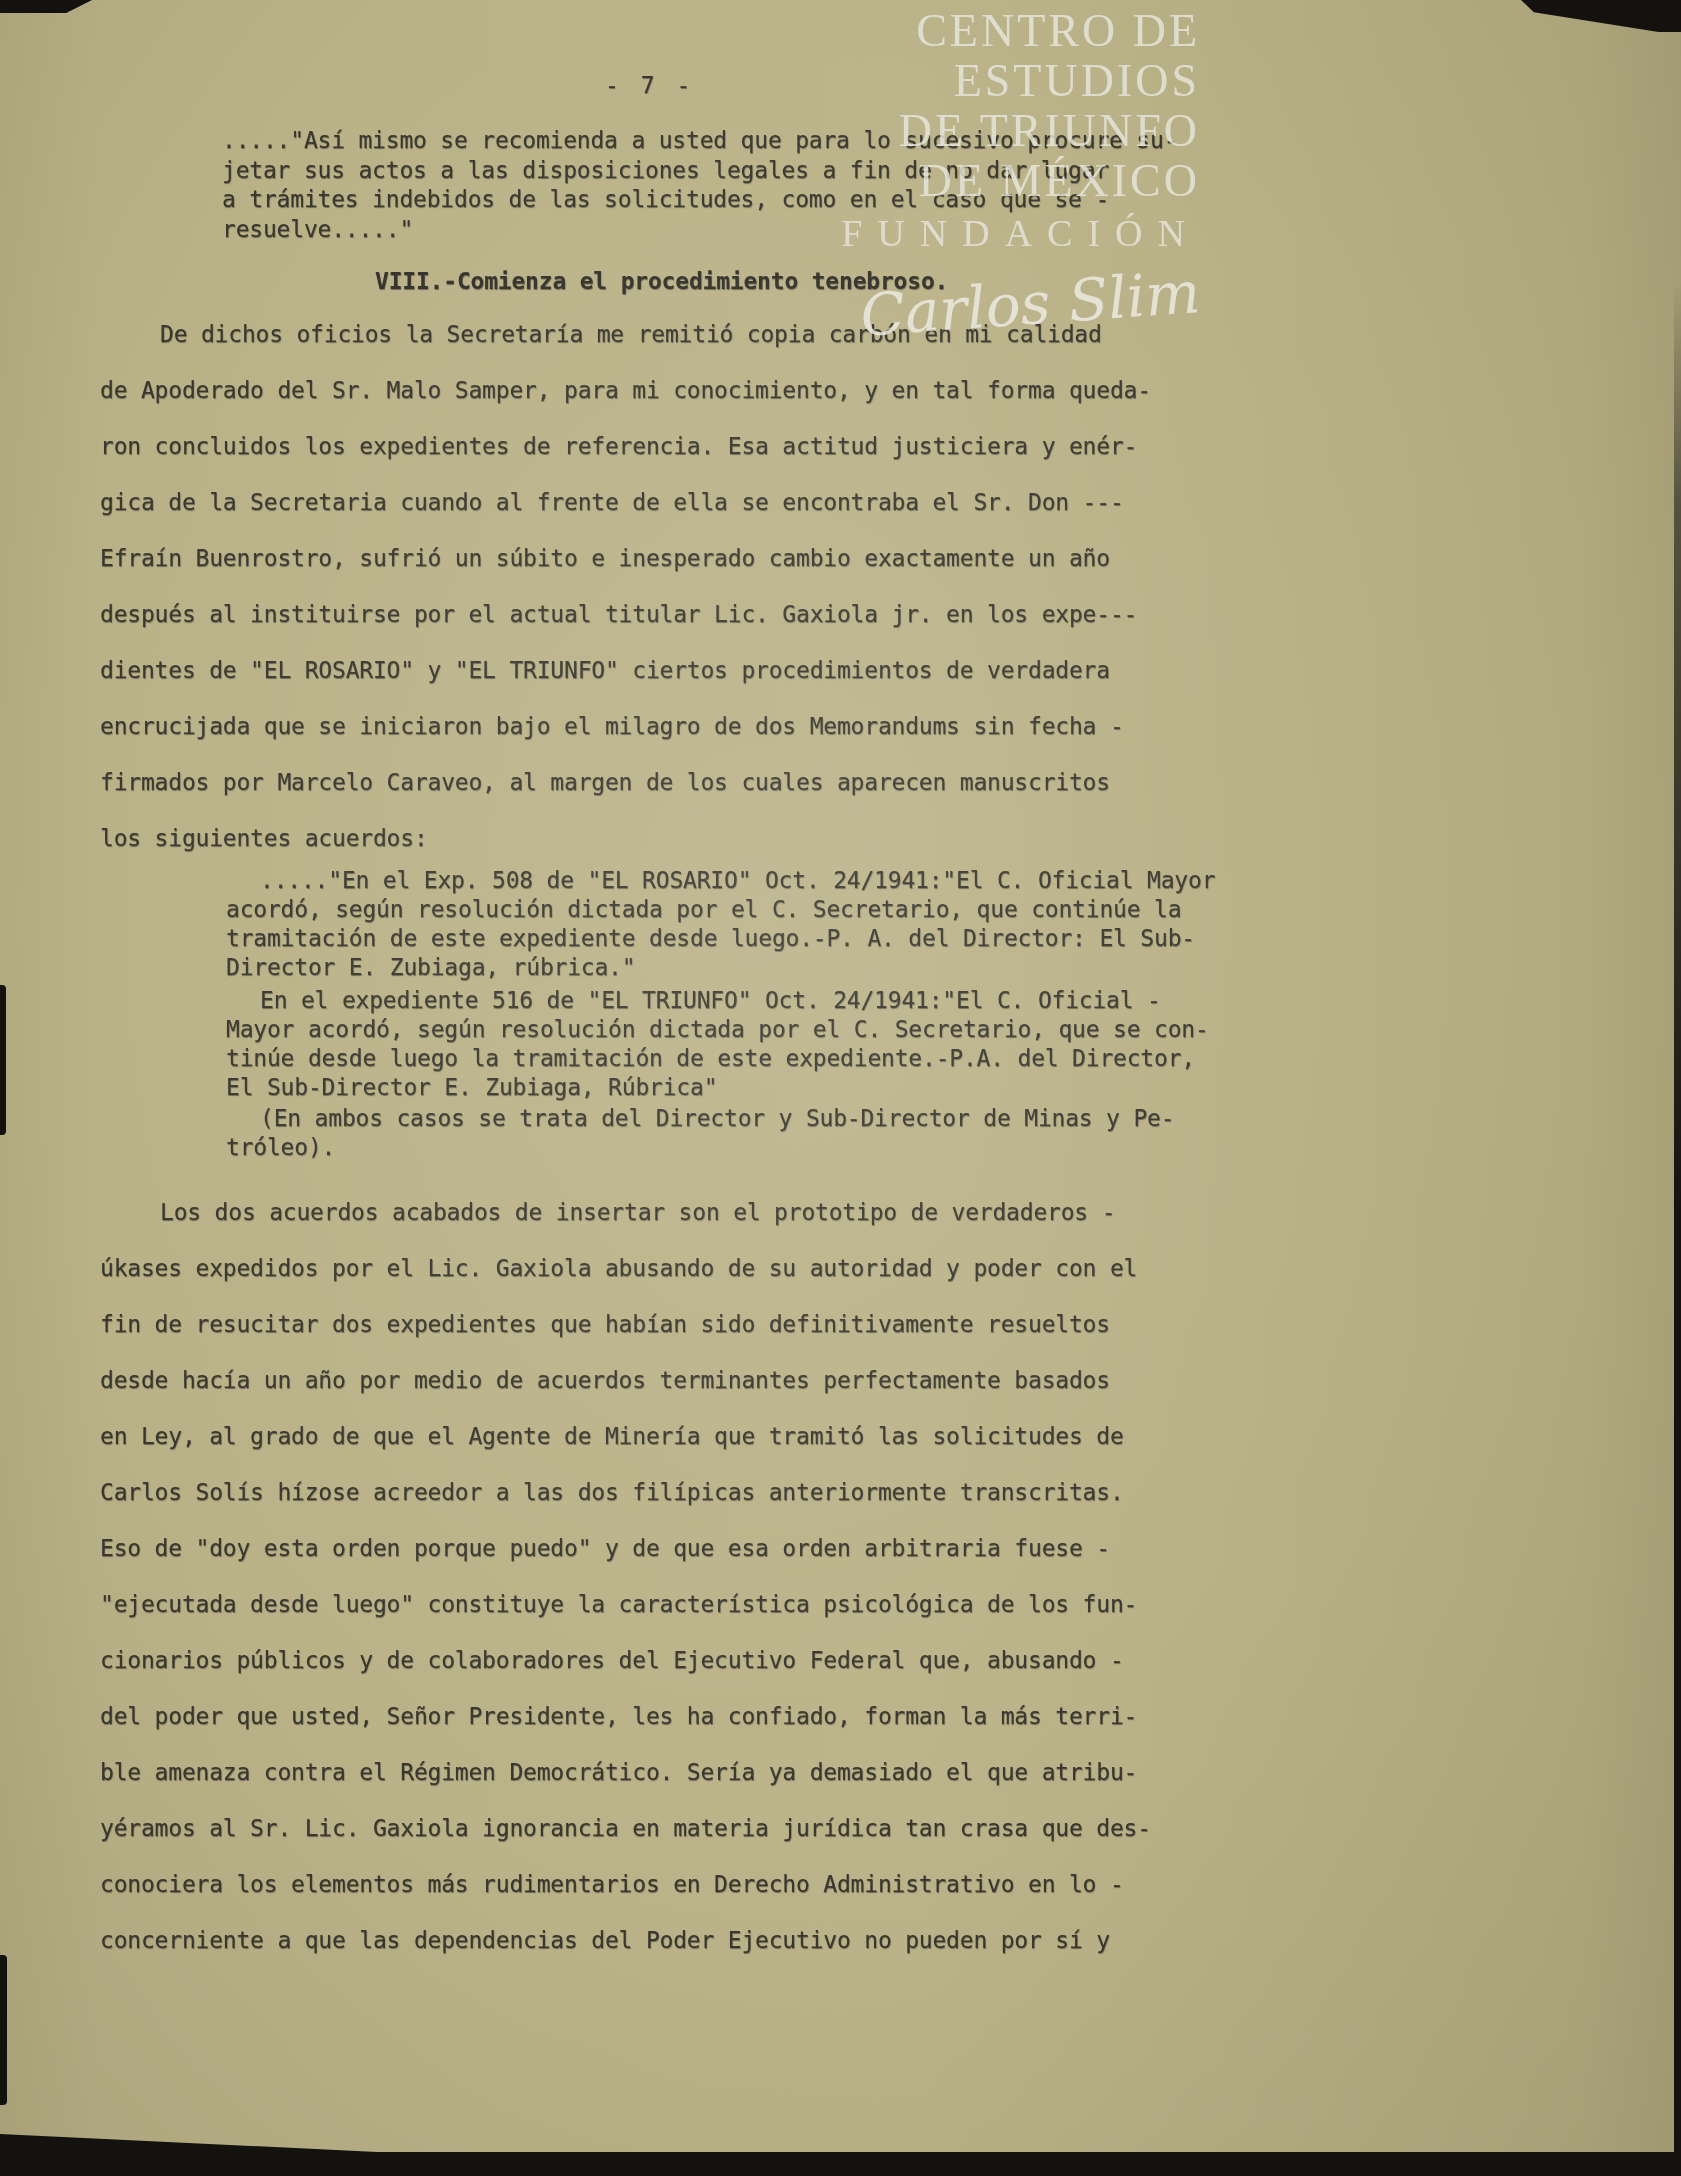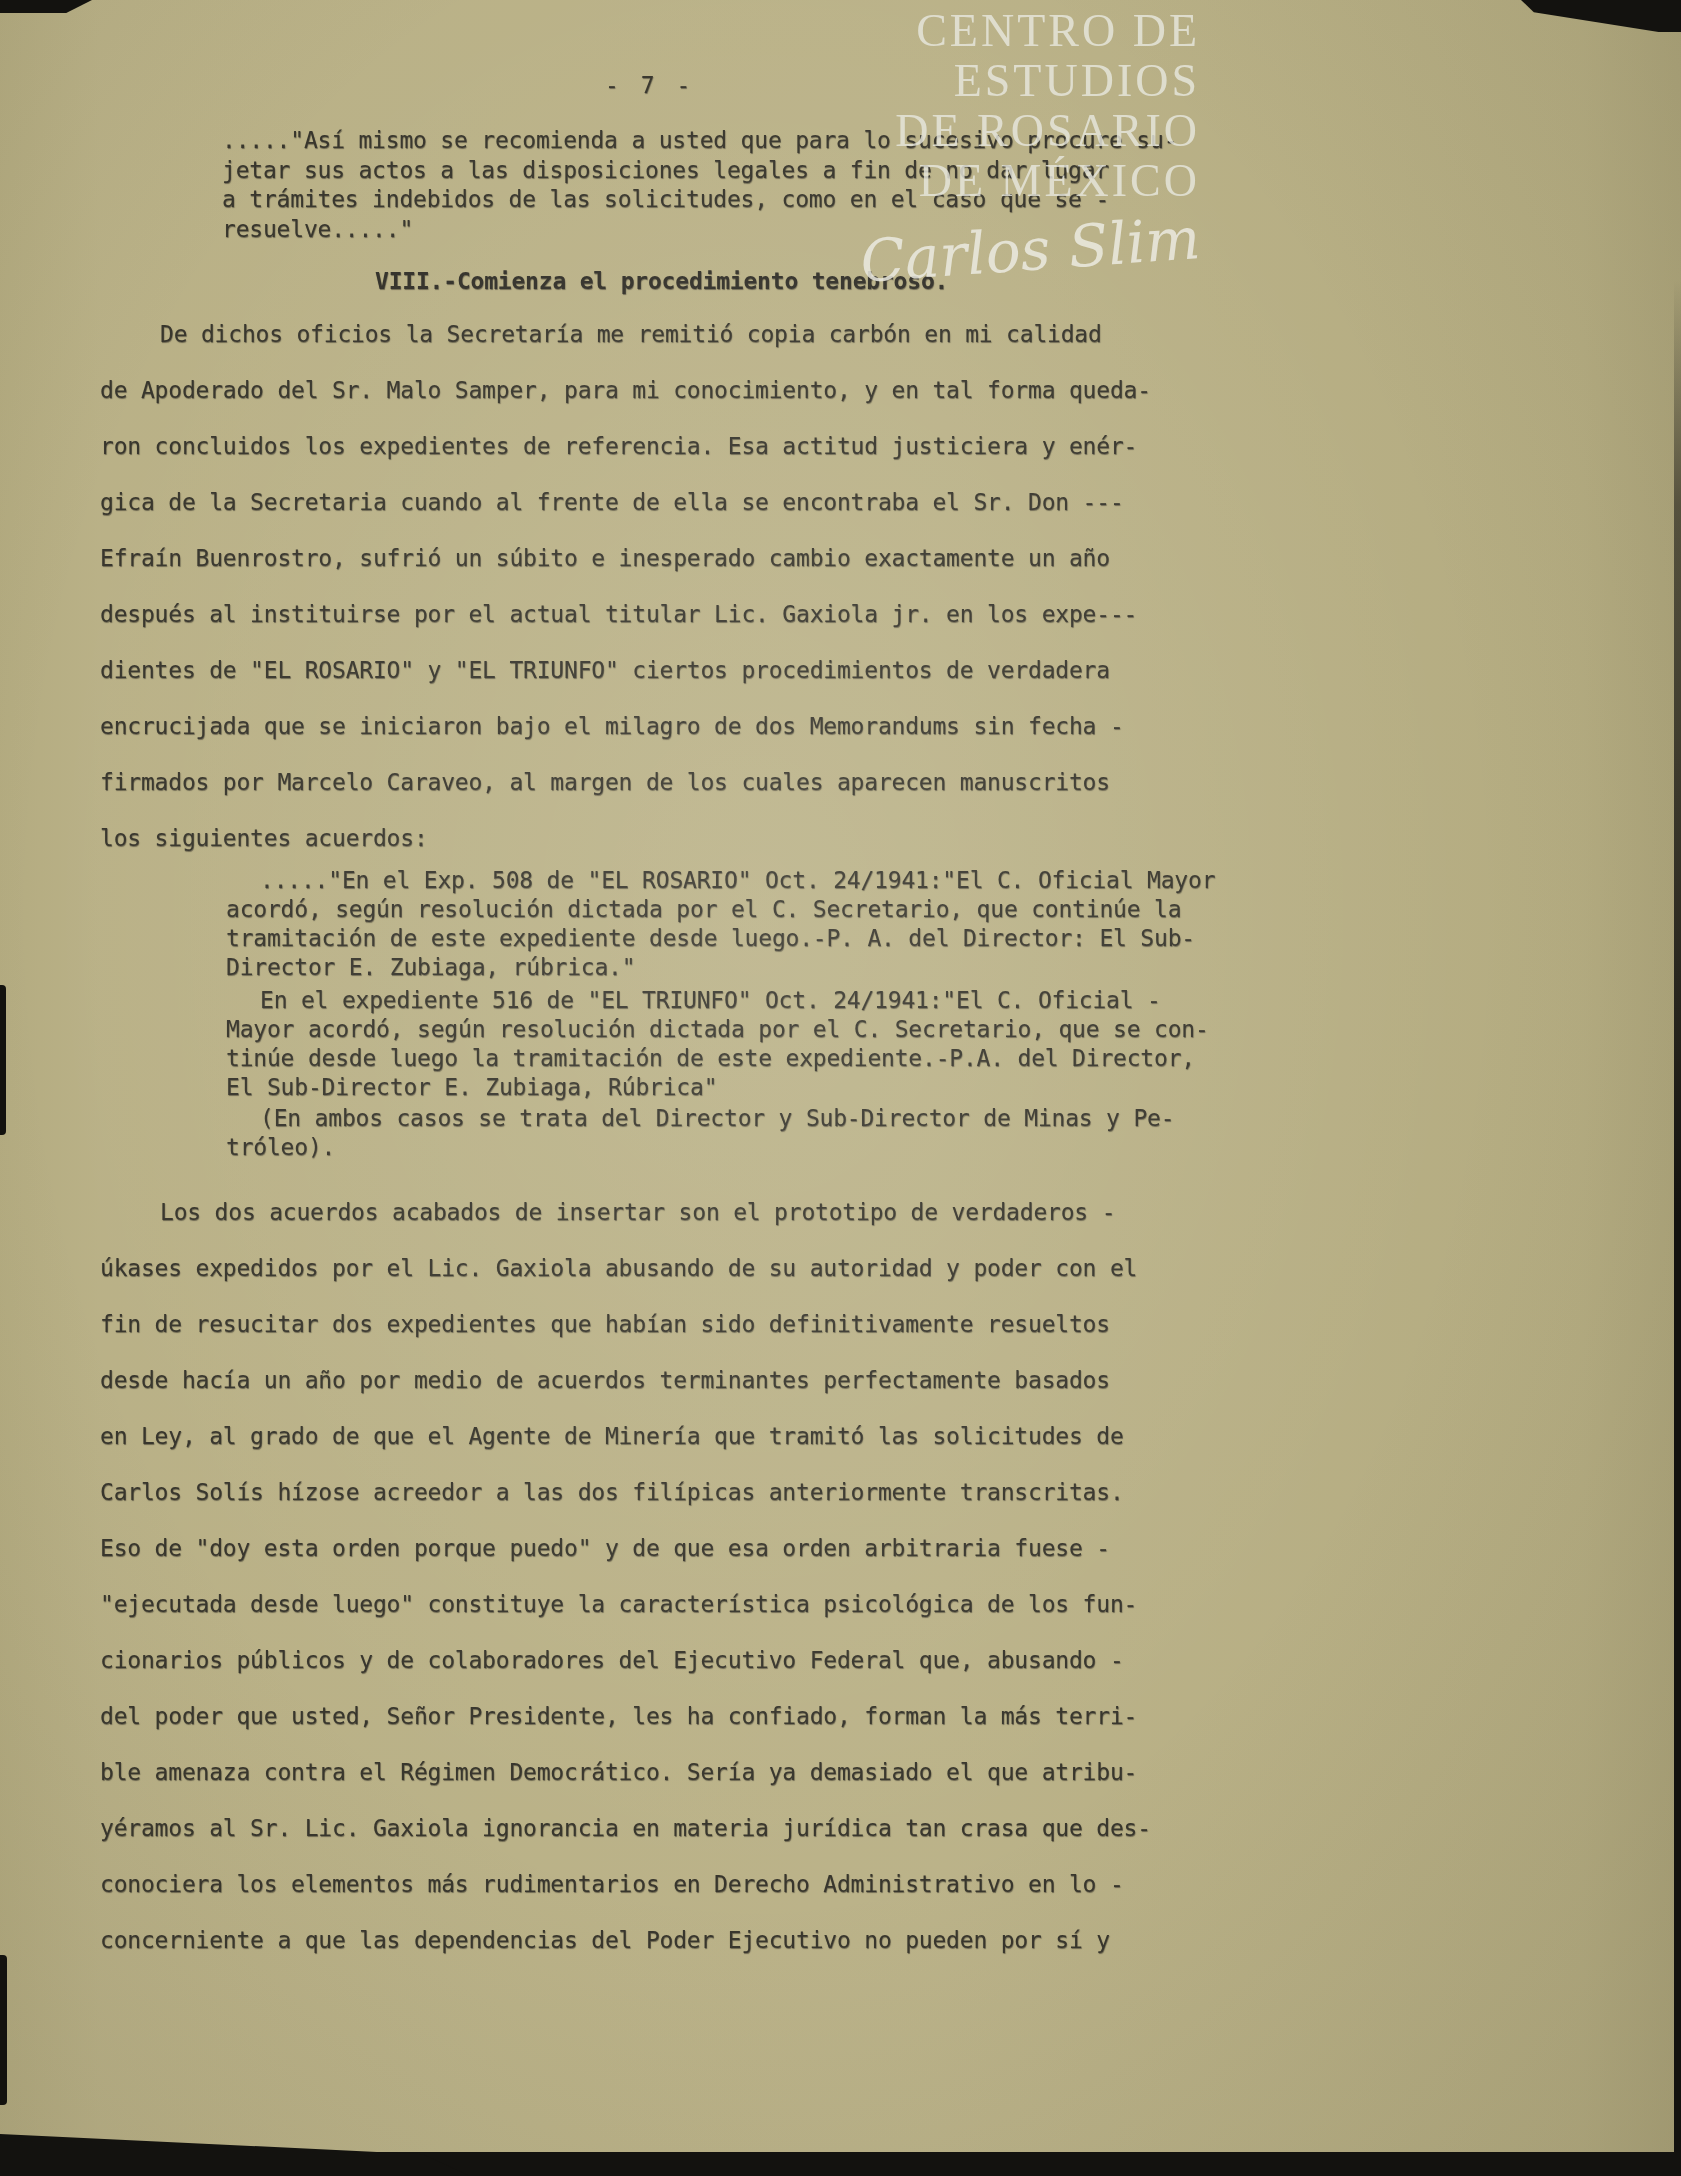--- a/index.html
+++ b/index.html
@@ -149,22 +149,23 @@
   }
 </style>
 </head>
 <body>
 
 <div class="page">
 
   <div class="watermark">
     <div class="wm-lines">CENTRO DE
 ESTUDIOS
-DE ROSARIO
+DE TRIUNFO
 DE MÉXICO</div>
+    <div class="wm-foundation">FUNDACIÓN</div>
     <div class="wm-signature">Carlos Slim</div>
   </div>
 
   <div class="content">
     <div class="typed page-number">- 7 -</div>
     <div class="block quote-block">....."Así mismo se recomienda a usted que para lo sucesivo procure su-
 jetar sus actos a las disposiciones legales a fin de no dar lugar
 a trámites indebidos de las solicitudes, como en el caso que se -
 resuelve....."</div>
     <div class="typed heading">VIII.-Comienza el procedimiento tenebroso.</div>

